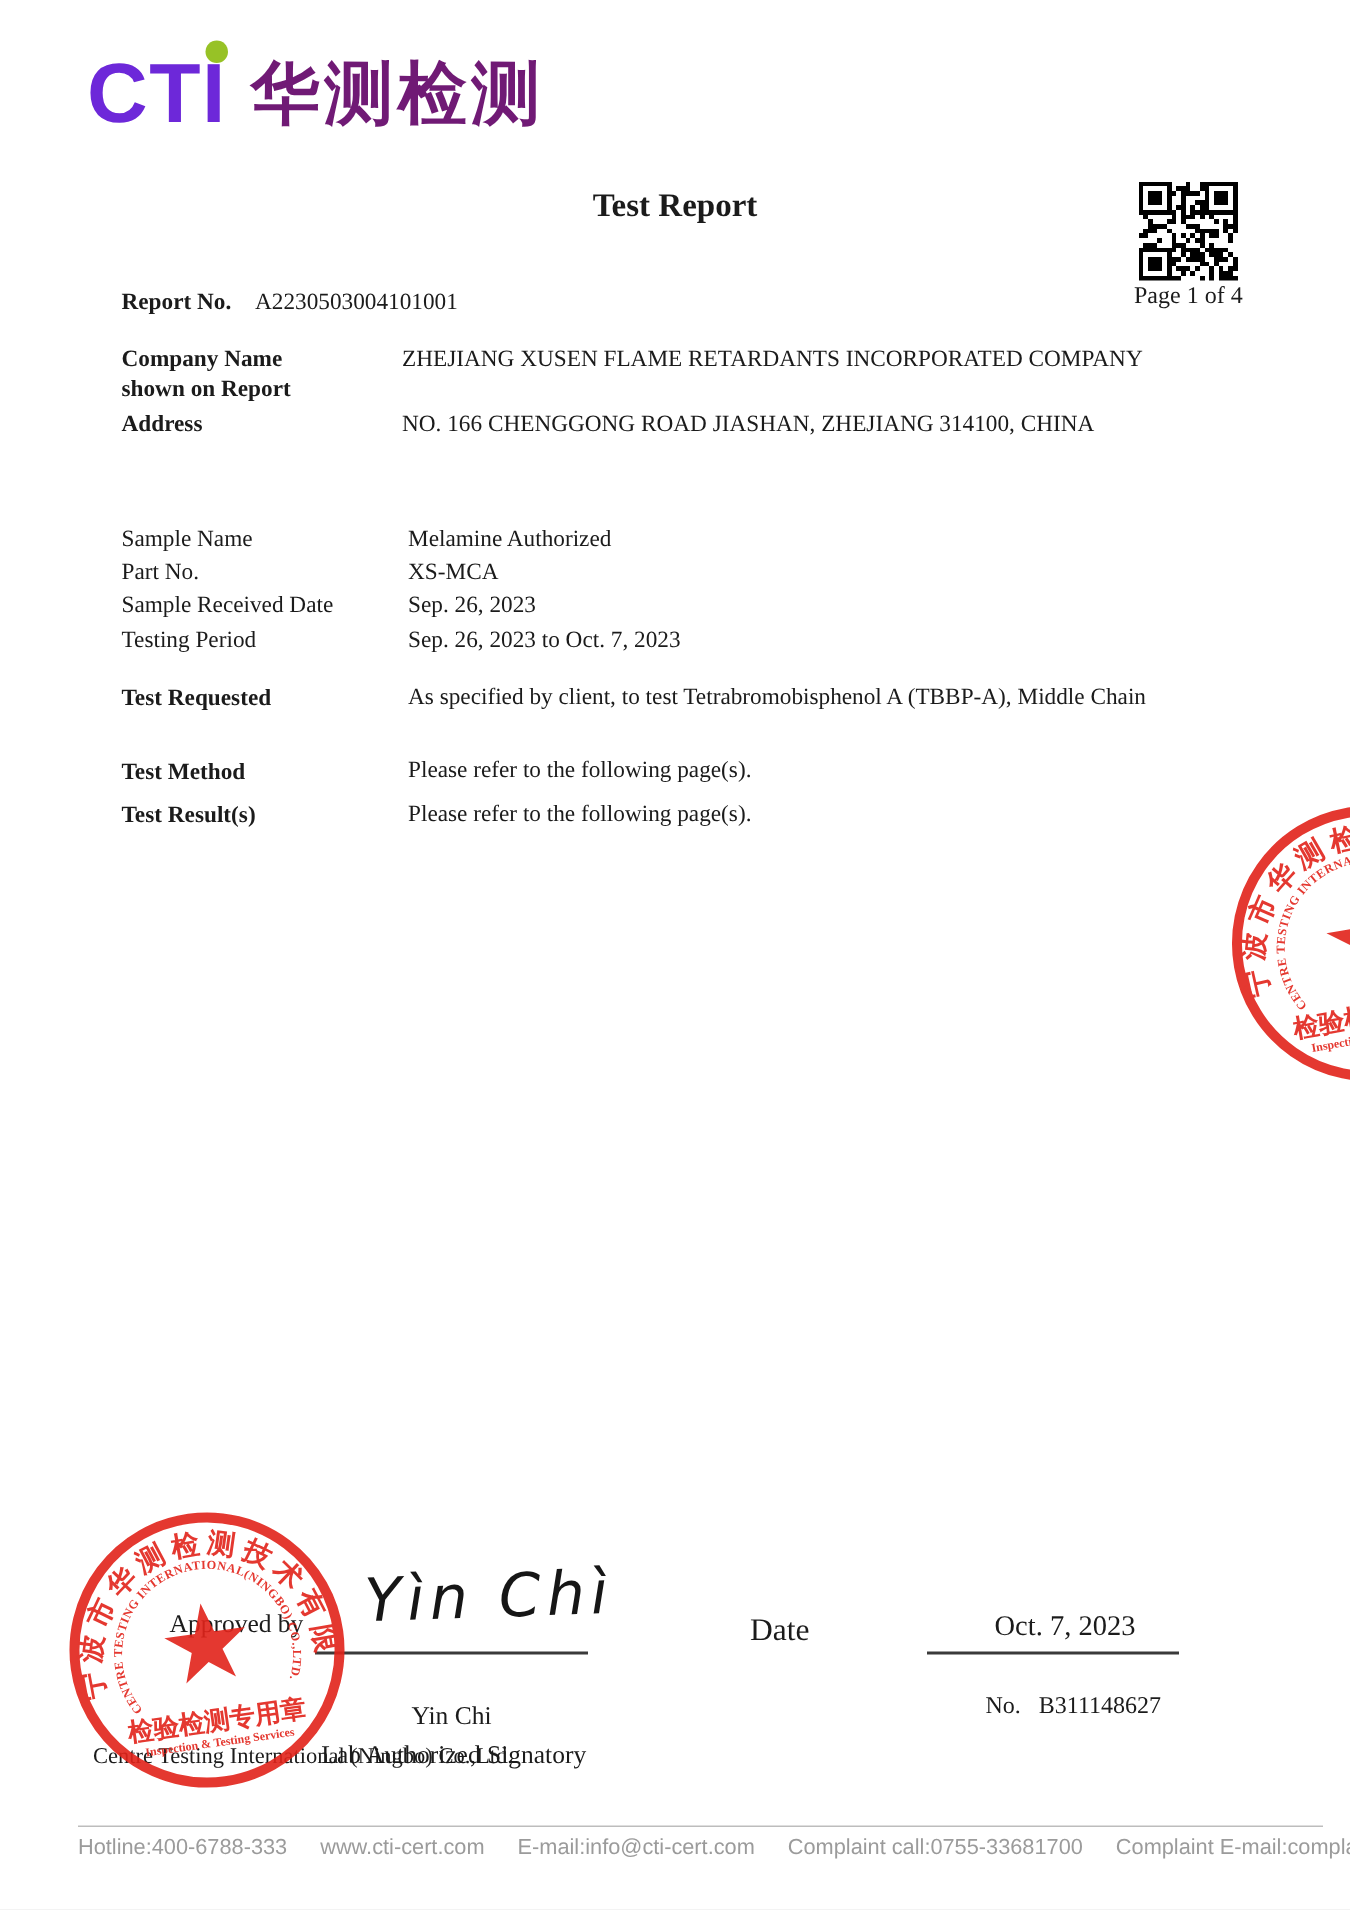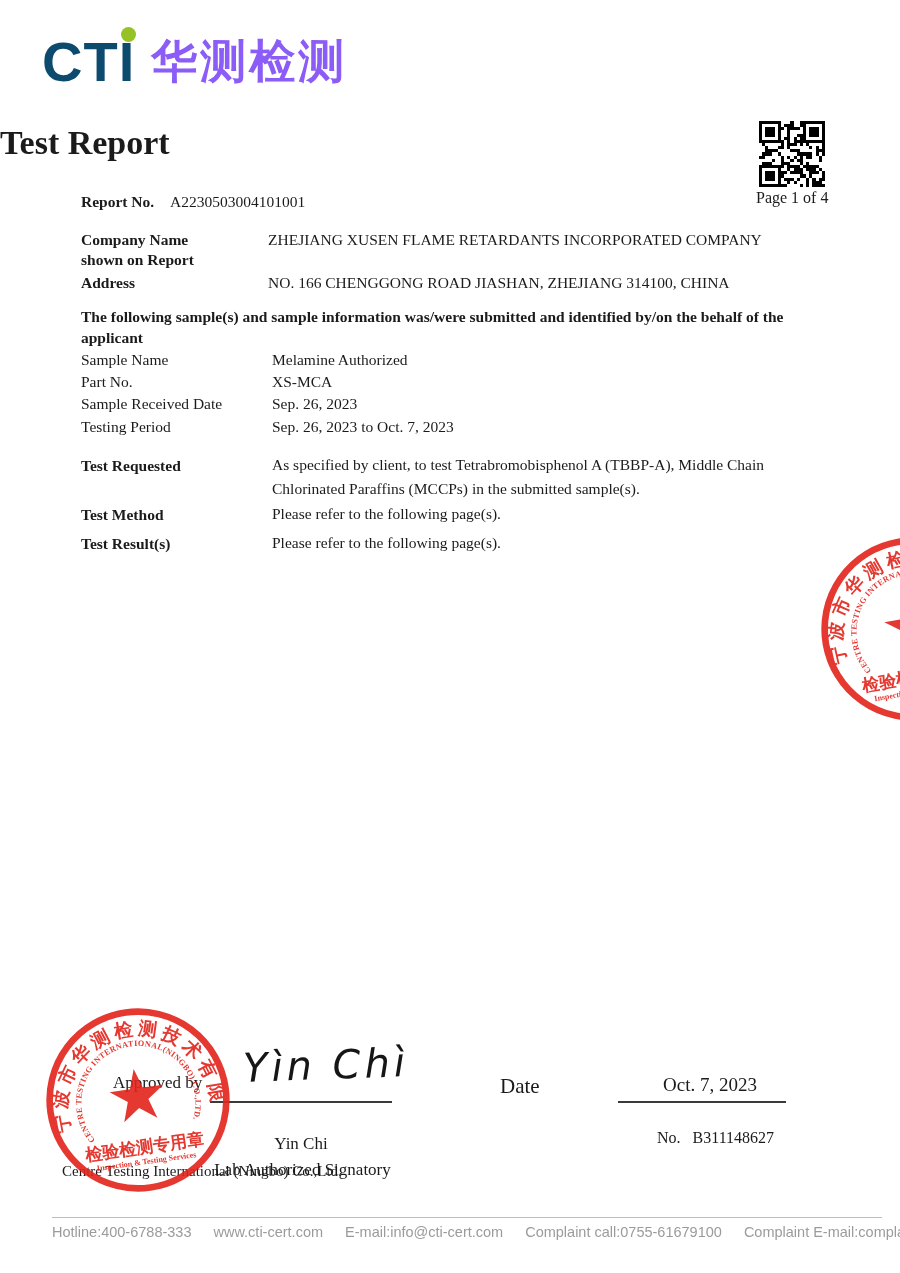--- a/index.html
+++ b/index.html
@@ -7,27 +7,27 @@
     position:relative;width:900px;height:1273px;margin:0 auto;
     background:#ffffff;overflow:hidden;
     font-family:"Liberation Serif", serif;color:#1b1b1b;
   }
   .abs{position:absolute;}
   .lbl{font-weight:bold;font-size:15.5px;text-align:right;}
   .val{font-size:15.5px;}
   
   .logo{left:42px;top:34px;display:flex;align-items:flex-start;}
   .logo-cti{position:relative;font-family:"Liberation Sans",sans-serif;font-weight:bold;
-    font-size:56px;line-height:56px;color:#0c4a6e;letter-spacing:1px;}
+    font-size:56px;line-height:56px;color:#6d28d9;letter-spacing:1px;margin-left:16px;}
   .logo-dot{position:absolute;width:15px;height:15px;border-radius:50%;background:#97c226;
     right:-1px;top:-7px;}
-  .logo-cn{font-family:Liberation Serif, serif;font-weight:bold;font-size:46px;
-    line-height:56px;color:#8b5cf6;margin-left:16px;letter-spacing:3px;}
-  
-  .title{left:0;top:124px;width:900px;text-align:left;font-size:34px;font-weight:bold;}
+  .logo-cn{font-family:Liberation Sans, sans-serif;font-weight:bold;font-size:46px;
+    line-height:56px;color:#701a75;margin-left:16px;letter-spacing:3px;}
+  
+  .title{left:0;top:124px;width:900px;text-align:center;font-size:22px;font-weight:bold;}
   
   .qr{left:758px;top:121px;}
   .pageno{left:756px;top:189px;font-size:16px;}
   
   .intro{left:81px;top:306px;width:745px;font-weight:bold;font-size:15.5px;line-height:21px;}
   
   .sig-script{font-family:"DejaVu Sans",sans-serif;font-style:italic;font-size:40px;
     letter-spacing:4px;transform:rotate(-2deg);color:#161616;}
   .uline{border-bottom:2px solid #3a3a3a;height:0;}
   .center-txt{text-align:center;margin-top:24px;}
@@ -231,37 +231,32 @@
   <div class="abs lbl" style="left:81px;top:193px">Report No.</div>
   <div class="abs val" style="left:170px;top:193px">A2230503004101001</div>
 
   <div class="abs lbl" style="left:81px;top:231px">Company Name</div>
   <div class="abs lbl" style="left:81px;top:251px">shown on Report</div>
   <div class="abs val" style="left:268px;top:231px">ZHEJIANG XUSEN FLAME RETARDANTS INCORPORATED COMPANY</div>
 
   <div class="abs lbl" style="left:81px;top:274px">Address</div>
   <div class="abs val" style="left:268px;top:274px">NO. 166 CHENGGONG ROAD JIASHAN, ZHEJIANG 314100, CHINA</div>
 
-  <div class="abs intro">
-    <div>The following sample(s) and sample information was/were submitted and identified by/on the behalf of the</div>
-    <div>applicant</div>
-  </div>
 
   <div class="abs val" style="left:81px;top:351px">Sample Name</div>
   <div class="abs val" style="left:272px;top:351px">Melamine Authorized</div>
   <div class="abs val" style="left:81px;top:373px">Part No.</div>
   <div class="abs val" style="left:272px;top:373px">XS-MCA</div>
   <div class="abs val" style="left:81px;top:395px">Sample Received Date</div>
   <div class="abs val" style="left:272px;top:395px">Sep. 26, 2023</div>
   <div class="abs val" style="left:81px;top:418px">Testing Period</div>
   <div class="abs val" style="left:272px;top:418px">Sep. 26, 2023 to Oct. 7, 2023</div>
 
   <div class="abs lbl" style="left:81px;top:457px">Test Requested</div>
   <div class="abs val" style="left:272px;top:456px">As specified by client, to test Tetrabromobisphenol A (TBBP-A), Middle Chain</div>
-  <div class="abs val" style="left:272px;top:480px">Chlorinated Paraffins (MCCPs) in the submitted sample(s).</div>
 
   <div class="abs lbl" style="left:81px;top:506px">Test Method</div>
   <div class="abs val" style="left:272px;top:505px">Please refer to the following page(s).</div>
 
   <div class="abs lbl" style="left:81px;top:535px">Test Result(s)</div>
   <div class="abs val" style="left:272px;top:534px">Please refer to the following page(s).</div>
 
   <svg class="abs stamp stamp-right" width="190" height="190" viewBox="0 0 200 200">
     <use href="#stampG"></use>
   </svg>
@@ -286,17 +281,17 @@
 
   <svg class="abs stamp stamp-left" width="190" height="190" viewBox="0 0 200 200">
     <use href="#stampG"></use>
   </svg>
 
   <div class="abs footline"></div>
   <div class="abs footer">
     <span>Hotline:400-6788-333</span>
     <span>www.cti-cert.com</span>
     <span>E-mail:info@cti-cert.com</span>
-    <span>Complaint call:0755-61679100</span>
+    <span>Complaint call:0755-33681700</span>
     <span>Complaint E-mail:complaint@cti-cert.com</span>
   </div>
 
 </div>
 
 </body></html>

